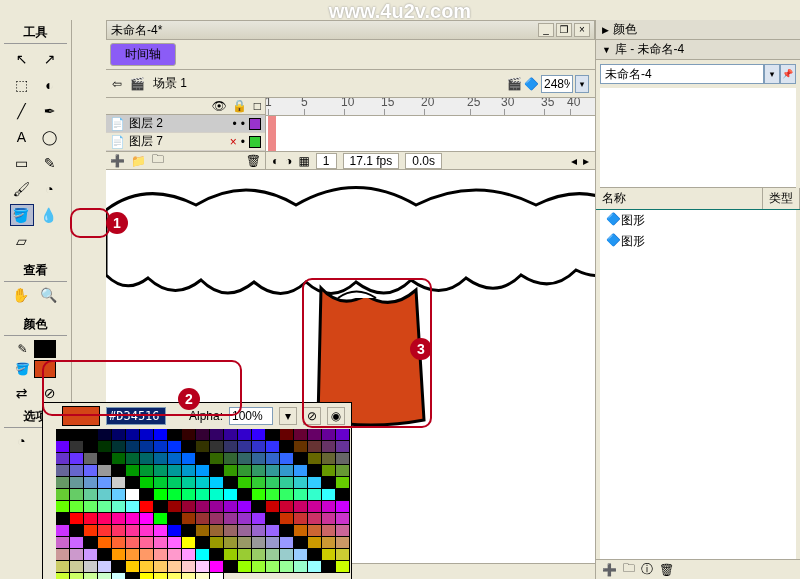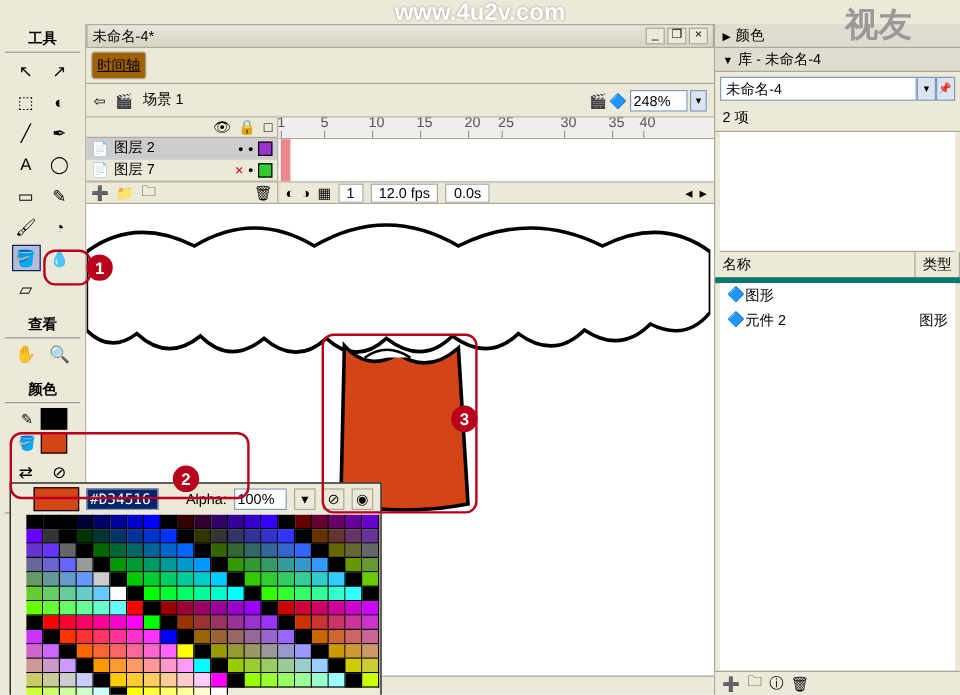--- a/index.html
+++ b/index.html
@@ -17,31 +17,31 @@
 .toolbox { width: 72px; background: #ece9d8; border-right: 1px solid #aca899; display: flex; flex-direction: column; align-items: center; padding-top: 4px; }
 .toolbox-title { font-weight: bold; margin-bottom: 4px; border-bottom: 1px solid #999; width: 90%; text-align: center; padding-bottom: 2px; }
 .tool-grid { display: grid; grid-template-columns: 24px 24px; gap: 4px; margin-bottom: 6px; }
 .tool-btn { width: 24px; height: 22px; border: 1px solid #ece9d8; display: flex; align-items: center; justify-content: center; font-size: 14px; cursor: pointer; }
 .tool-btn.active { border: 1px solid #0a246a; background: #b6bdd2; }
 .section-label { font-weight: bold; margin: 4px 0 2px 0; border-bottom: 1px solid #999; width: 90%; text-align: center; padding-bottom: 2px; }
 .swatch-row { display: flex; gap: 4px; align-items: center; margin-top: 2px; }
 .swatch { width: 22px; height: 18px; border: 1px solid #000; }
 .opt-grid { display: grid; grid-template-columns: 24px 24px; gap: 4px; margin-top: 4px; }
 
-.center { flex: 1; min-width: 0; display: flex; flex-direction: column; position: relative; }
+.center { flex: 1; min-width: 0; display: flex; flex-direction: column; position: relative; margin-left: 34px; }
 .doc-titlebar { height: 20px; background: linear-gradient(#e7e6dd,#d6d3c2); display: flex; align-items: center; justify-content: space-between; padding: 0 4px; border: 1px solid #aca899; }
 .doc-title { font-weight: normal; }
 .win-controls { display: flex; gap: 2px; }
 .win-btn { width: 16px; height: 14px; background: #ece9d8; border: 1px solid #aca899; font-size: 10px; text-align: center; line-height: 12px; cursor: pointer; }
 
 .tab-row { height: 30px; display: flex; align-items: center; padding: 2px 4px; gap: 10px; border-bottom: 1px solid #aca899; background: #ece9d8; }
-.tab { border: 1px solid #aca899; border-radius: 3px; padding: 2px 4px; background: #a16207; cursor: pointer; text-decoration: underline; }
+.tab { border: 1px solid #aca899; border-radius: 3px; padding: 2px 14px; background: #8b5cf6; cursor: pointer; }
 .scene-row { height: 28px; display: flex; align-items: center; padding: 0 6px; gap: 8px; background: #ece9d8; border-bottom: 1px solid #aca899; }
 .zoom { margin-left: auto; display: flex; align-items: center; gap: 2px; }
-.zoom input { width: 48px; height: 18px; border: 1px solid #7f9db9; padding: 0 2px; }
+.zoom input { width: 32px; height: 18px; border: 1px solid #7f9db9; padding: 0 2px; }
 .zoom-dd { width: 14px; height: 18px; border: 1px solid #7f9db9; background: #dbe4f0; text-align: center; cursor: pointer; font-size: 9px; line-height: 16px; }
 
 .timeline { height: 72px; background: #ece9d8; border-bottom: 1px solid #aca899; display: flex; }
 .layer-panel { width: 160px; border-right: 1px solid #aca899; display: flex; flex-direction: column; }
 .layer-hdr { height: 18px; display: flex; justify-content: flex-end; align-items: center; padding: 0 4px; gap: 6px; border-bottom: 1px solid #aca899; }
 .layer-row { height: 18px; display: flex; align-items: center; padding: 0 4px; gap: 4px; border-bottom: 1px solid #d4d0c8; }
 .layer-row.sel { background: #ccc; }
 .layer-sw { width: 12px; height: 12px; border: 1px solid #000; }
 .layer-icons { height: 18px; display: flex; align-items: center; gap: 6px; padding: 0 4px; border-top: 1px solid #aca899; margin-top: auto; }
 .frame-panel { flex: 1; display: flex; flex-direction: column; overflow: hidden; }
@@ -75,36 +75,35 @@
 
 
 .right { width: 205px; background: #ece9d8; border-left: 1px solid #aca899; display: flex; flex-direction: column; }
 .panel-hdr { height: 20px; display: flex; align-items: center; padding: 0 6px; background: #e0ddd0; border-bottom: 1px solid #aca899; gap: 4px; }
 .panel-hdr .tri { font-size: 9px; }
 .lib-combo { margin: 4px; display: flex; }
 .lib-combo select, .lib-combo .sel { flex: 1; height: 20px; border: 1px solid #7f9db9; background: #fff; padding: 0 4px; line-height: 18px; }
 .lib-combo .dd { width: 16px; height: 20px; border: 1px solid #7f9db9; background: #dbe4f0; text-align: center; line-height: 18px; cursor: pointer; font-size: 9px; }
 .lib-count { padding: 2px 6px; border-bottom: 1px solid #aca899; }
 .lib-preview { height: 100px; background: #fff; border-bottom: 1px solid #aca899; margin: 0 4px; }
-.lib-cols { display: flex; background: #ece9d8; border-bottom: 5px solid #0f766e; }
+.lib-cols { display: flex; background: #ece9d8; border-bottom: 1px solid #0f766e; }
 .lib-cols .col { padding: 2px 6px; border-right: 1px solid #aca899; }
 .lib-cols .col:first-child { flex: 1; }
 .lib-list { flex: 1; background: #fff; margin: 0 4px; }
 .lib-row { display: flex; padding: 2px 6px; }
 .lib-row .n { flex: 1; }
 .lib-footer { height: 20px; background: #ece9d8; border-top: 1px solid #aca899; display: flex; align-items: center; gap: 6px; padding: 0 6px; }
 
 .small-icon { width: 14px; height: 14px; display: inline-block; text-align: center; }
 </style>
 </head>
 <body>
 
 <div class="app">
   <div class="watermark">www.4u2v.com</div>
-  <div class="watermark2">视友</div>
 
 
   <div class="main">
 
     <div class="toolbox">
       <div class="toolbox-title">工具</div>
       <div class="tool-grid">
         <div class="tool-btn">↖</div>
         <div class="tool-btn">↗</div>
         <div class="tool-btn">⬚</div>
@@ -210,42 +209,42 @@
               </div>
             <div class="tick" style="left:78px">
                 <span>10</span>
               </div>
             <div class="tick" style="left:118px">
                 <span>15</span>
               </div>
             <div class="tick" style="left:158px">
                 <span>20</span>
               </div>
-            <div class="tick" style="left:186px">
+            <div class="tick" style="left:204px">
                 <span>25</span>
               </div>
             <div class="tick" style="left:238px">
                 <span>30</span>
               </div>
             <div class="tick" style="left:278px">
                 <span>35</span>
               </div>
             <div class="tick" style="left:304px">
                 <span>40</span>
               </div>
           </div>
           <div class="frame-rows">
             <div class="playhead"></div>
           </div>
           <div class="frame-status">
             <span>◐</span>
             <span>◑</span>
             <span>▦</span>
             <span class="box">1</span>
-            <span class="box">12.0 fps</span>
+            <span class="box">17.1 fps</span>
             <span class="box">0.0s</span>
             <span style="margin-left:auto">◂</span>
             <span>▸</span>
           </div>
         </div>
       </div>
 
       <div class="canvas-area">
         <svg class="canvas-svg" width="520" height="380">
           <path d="M 0 40 Q 40 10 90 35 Q 140 5 190 35 Q 250 0 310 35 Q 370 5 430 35 Q 480 10 520 40 L 520 90 Q 500 115 470 100 Q 445 125 415 105 Q 390 130 360 108 Q 335 132 305 110 Q 280 135 250 112 Q 225 135 200 112 Q 175 135 148 112 Q 120 135 95 110 Q 68 132 42 108 Q 20 125 0 105 Z" fill="#fff" stroke="#000" stroke-width="3"></path>
@@ -548,34 +547,32 @@
       </div>
       <div class="panel-hdr">
         <span class="tri">▼</span>
         <span>库 - 未命名-4</span>
       </div>
       <div class="lib-combo">
         <div class="sel">未命名-4</div>
         <div class="dd">▾</div>
         <div class="dd">📌</div>
       </div>
-      <div class="lib-count">2 项</div>
       <div class="lib-preview"></div>
       <div class="lib-cols">
         <div class="col">名称</div>
         <div class="col">类型</div>
       </div>
       <div class="lib-list">
         <div class="lib-row">
           <span>🔷</span>
           <span>图形</span>
         </div>
         <div class="lib-row">
           <span>🔷</span>
-          <span class="n">元件 2</span>
           <span>图形</span>
         </div>
       </div>
       <div class="lib-footer">
         <span>➕</span>
         <span>🗀</span>
         <span>ⓘ</span>
         <span>🗑</span>
       </div>
     </div>

